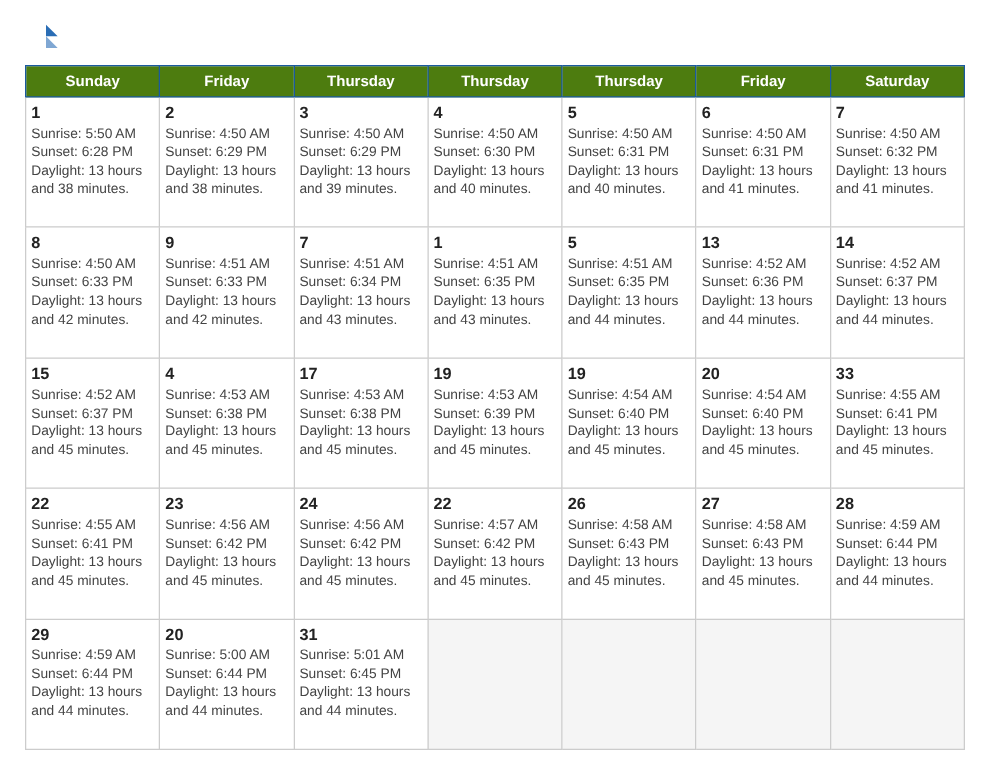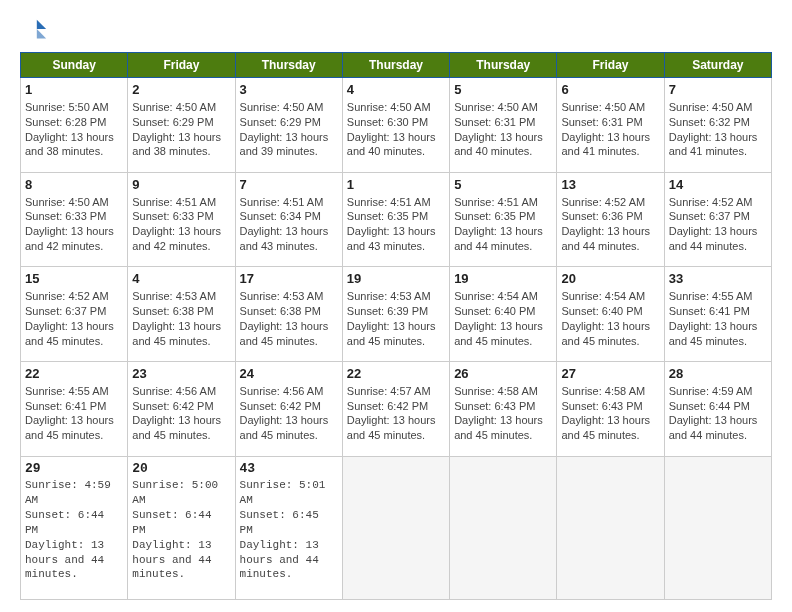--- a/index.html
+++ b/index.html
@@ -100,21 +100,20 @@
     .day-info {
       color: #444;
       font-size: 11px;
       line-height: 1.35;
     }
     .week-row td {
       height: 72px;
     }
     .last-row td {
       height: 64px;
-      font-family: Liberation Mono, monospace;
     }
   </style>
 </head>
 <body>
 
 <div class="page">
   <div class="header">
     <div class="logo">
       <svg class="logo-icon" viewBox="0 0 30 30">
         <polygon points="18,4 28,14 18,14" fill="#2a6db5"></polygon>
@@ -267,21 +266,21 @@
         <tr class="last-row">
           <td>
             <span class="day-num">29</span>
             <div class="day-info">Sunrise: 4:59 AM<br>Sunset: 6:44 PM<br>Daylight: 13 hours and 44 minutes.</div>
           </td>
           <td>
             <span class="day-num">20</span>
             <div class="day-info">Sunrise: 5:00 AM<br>Sunset: 6:44 PM<br>Daylight: 13 hours and 44 minutes.</div>
           </td>
           <td>
-            <span class="day-num">43</span>
+            <span class="day-num">31</span>
             <div class="day-info">Sunrise: 5:01 AM<br>Sunset: 6:45 PM<br>Daylight: 13 hours and 44 minutes.</div>
           </td>
           <td class="empty"></td>
           <td class="empty"></td>
           <td class="empty"></td>
           <td class="empty"></td>
         </tr>
       </tbody>
   </table>
 </div>

